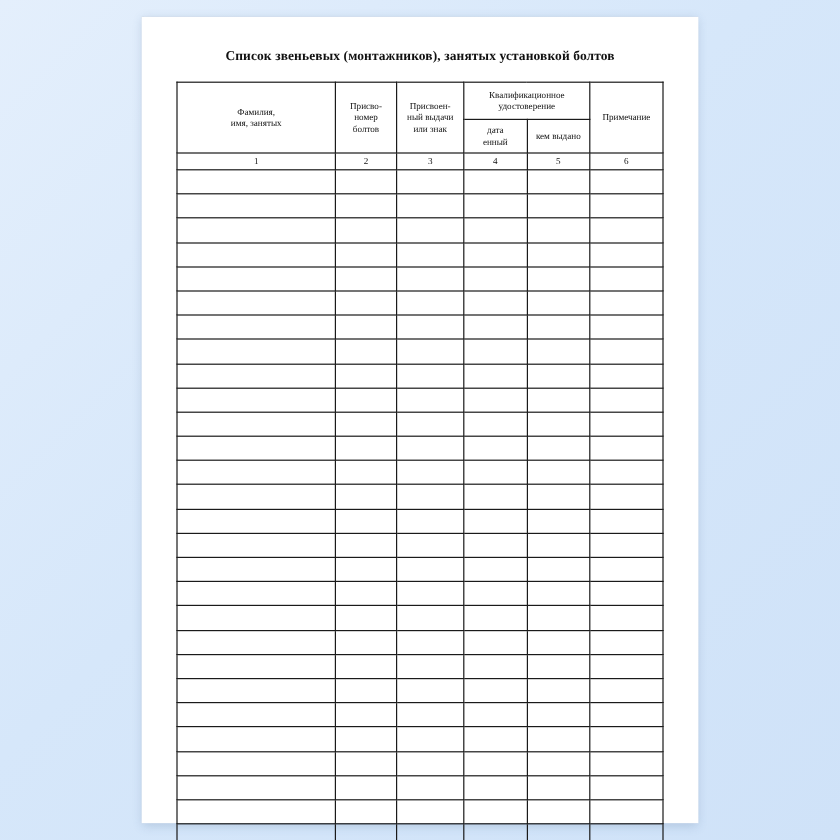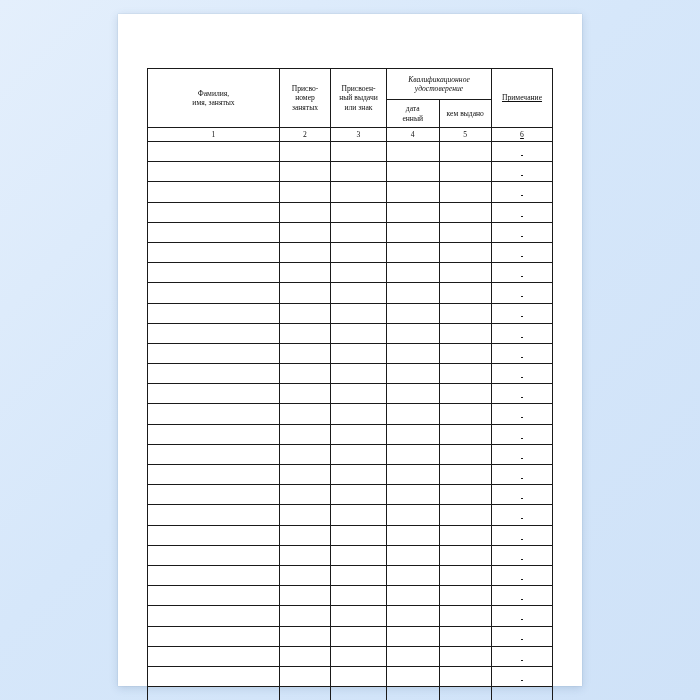--- a/index.html
+++ b/index.html
@@ -59,62 +59,64 @@
     font-size: 7.6px;
     line-height: 1.22;
   }
   th.hcell {
     font-size: 7.6px;
     padding: 2px 2px;
   }
   th.group {
     font-size: 7.6px;
     padding: 3px 2px;
-    font-style: italic;
   }
   th.tall {
     height: 58px;
   }
   th.sub {
     height: 27px;
     padding: 1px 2px;
   }
   td.numcell {
     height: 13px;
     font-size: 7.8px;
   }
   td.rowcell {
     height: 19.2px;
   }
   .cw1 { width: 131px; }
   .cw2 { width: 50px; }
   .cw3 { width: 55px; margin-left: 44px; }
   .cw4 { width: 47px; margin-top: 32px; }
   .cw5 { width: 63px; font-family: Liberation Serif, serif; }
-  .cw6 { width: 60px; text-decoration: underline; }
+  .cw6 { width: 60px; }
 </style>
 </head>
 <body>
 
 <div id="stage">
 
   <div id="sheet">
 
+    <div id="doc-title">
+      <span>Список звеньевых (монтажников), занятых установкой болтов</span>
+    </div>
 
     <table class="reg">
       <thead>
         <tr>
           <th class="hcell tall cw1" rowspan="2">
             <div>Фамилия,</div>
             <div>имя, занятых</div>
           </th>
           <th class="hcell tall cw2" rowspan="2">
             <div>Присво-</div>
             <div>номер</div>
-            <div>занятых</div>
+            <div>болтов</div>
           </th>
           <th class="hcell tall cw3" rowspan="2">
             <div>Присвоен-</div>
             <div>ный выдачи</div>
             <div>или знак</div>
           </th>
           <th class="group" colspan="2">
             <div>Квалификационное</div>
             <div>удостоверение</div>
           </th>

